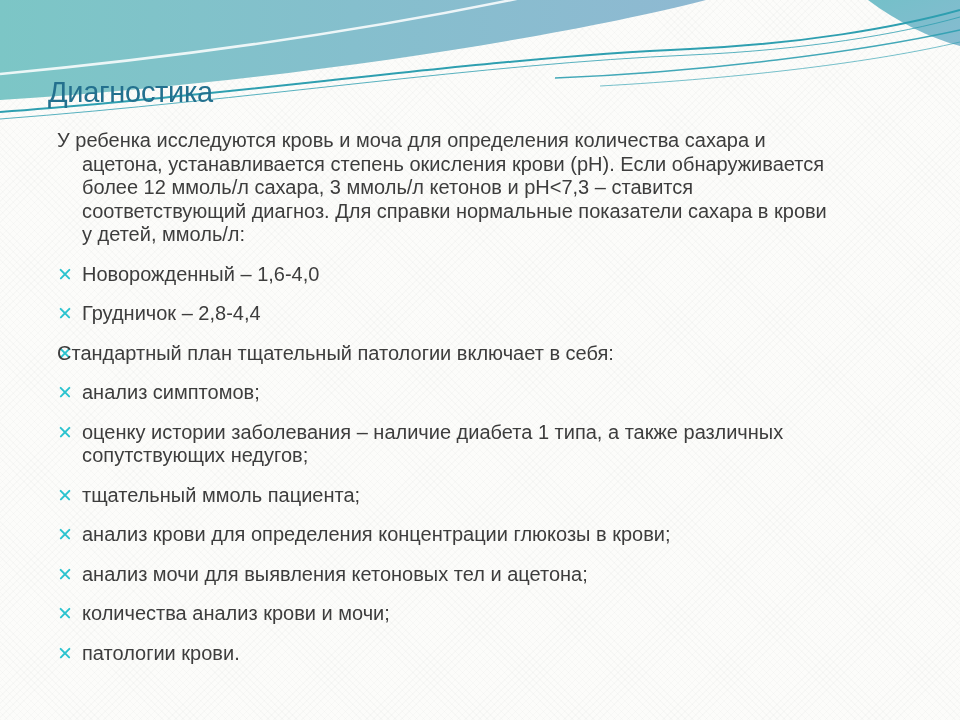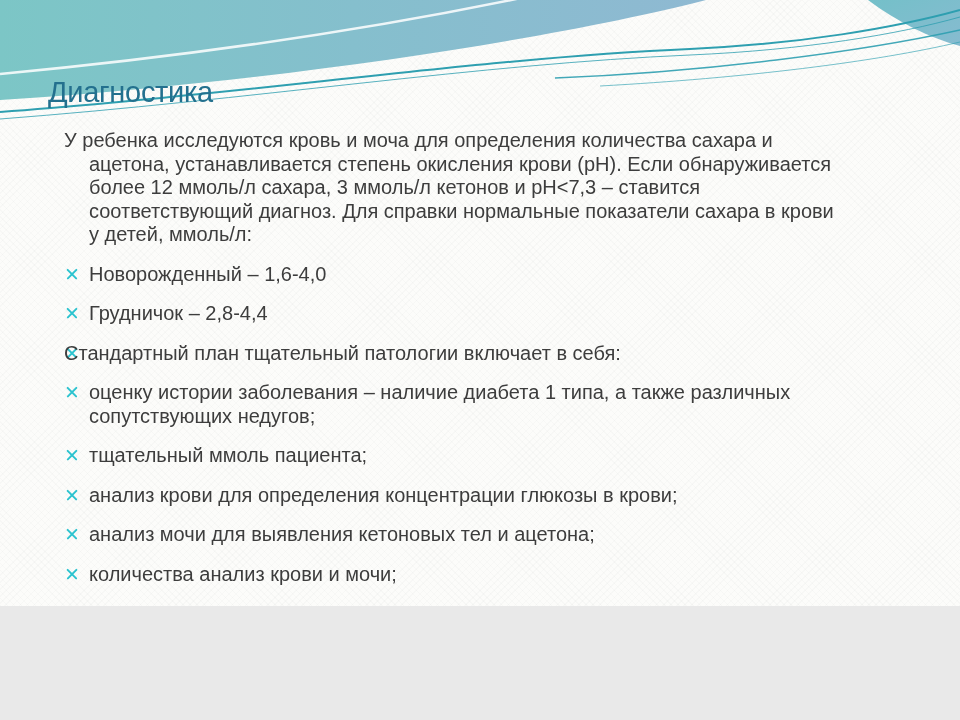--- a/index.html
+++ b/index.html
@@ -8,21 +8,21 @@
     --c-mark:#2CC3CF;
     --c-line:#2E9FB0;
   }
   html,body{margin:0;padding:0;}
   body{
     font-family:"Liberation Sans","DejaVu Sans",sans-serif;
     background:#e9e9e9;
   }
   .slide{
     position:relative;
-    width:960px;height:606px;
+    width:960px;height:720px;
     margin:0 auto;
     background-color:#fcfcfa;
     background-image:
       repeating-linear-gradient(45deg, rgba(120,130,130,0.035) 0 1px, transparent 1px 5px),
       repeating-linear-gradient(-45deg, rgba(120,130,130,0.035) 0 1px, transparent 1px 5px);
     overflow:hidden;
   }
   .header-wave{
     position:absolute;top:0;left:0;
     width:960px;height:130px;
@@ -33,21 +33,21 @@
     left:48px;top:76px;
     margin:0;
     font-size:29px;
     font-weight:400;
     letter-spacing:-0.3px;
     color:var(--c-title);
     font-family:"Liberation Sans","DejaVu Sans",sans-serif;
   }
   .content{
     position:absolute;
-    left:64px;top:129px;
+    left:57px;top:129px;
     width:850px;
     color:var(--c-body);
     font-size:20px;
     line-height:23.5px;
   }
   .item{
     position:relative;
     white-space:pre-line;
     margin:0 0 5px 0;
   }
@@ -106,20 +106,21 @@
   <div class="content" id="content">
       <div class="item para"><span>У ребенка исследуются кровь и моча для определения количества сахара и
 ацетона, устанавливается степень окисления крови (pH). Если обнаруживается
 более 12 ммоль/л сахара, 3 ммоль/л кетонов и pH&lt;7,3 – ставится
 соответствующий диагноз. Для справки нормальные показатели сахара в крови
 у детей, ммоль/л:</span></div>
       <div class="item bullet"><span class="x-mark"></span><span>Новорожденный – 1,6-4,0</span></div>
       <div class="item bullet"><span class="x-mark"></span><span>Грудничок – 2,8-4,4</span></div>
       <div class="item bullet"><span class="x-mark"></span></div>
       <div class="item para"><span>Стандартный план тщательный патологии включает в себя:</span></div>
+      <div class="item bullet"><span class="x-mark"></span><span>анализ симптомов;</span></div>
       <div class="item bullet"><span class="x-mark"></span><span>оценку истории заболевания – наличие диабета 1 типа, а также различных
 сопутствующих недугов;</span></div>
       <div class="item bullet"><span class="x-mark"></span><span>тщательный ммоль пациента;</span></div>
       <div class="item bullet"><span class="x-mark"></span><span>анализ крови для определения концентрации глюкозы в крови;</span></div>
       <div class="item bullet"><span class="x-mark"></span><span>анализ мочи для выявления кетоновых тел и ацетона;</span></div>
       <div class="item bullet"><span class="x-mark"></span><span>количества анализ крови и мочи;</span></div>
       <div class="item bullet"><span class="x-mark"></span><span>патологии крови.</span></div>
     </div>
 
 </div>

